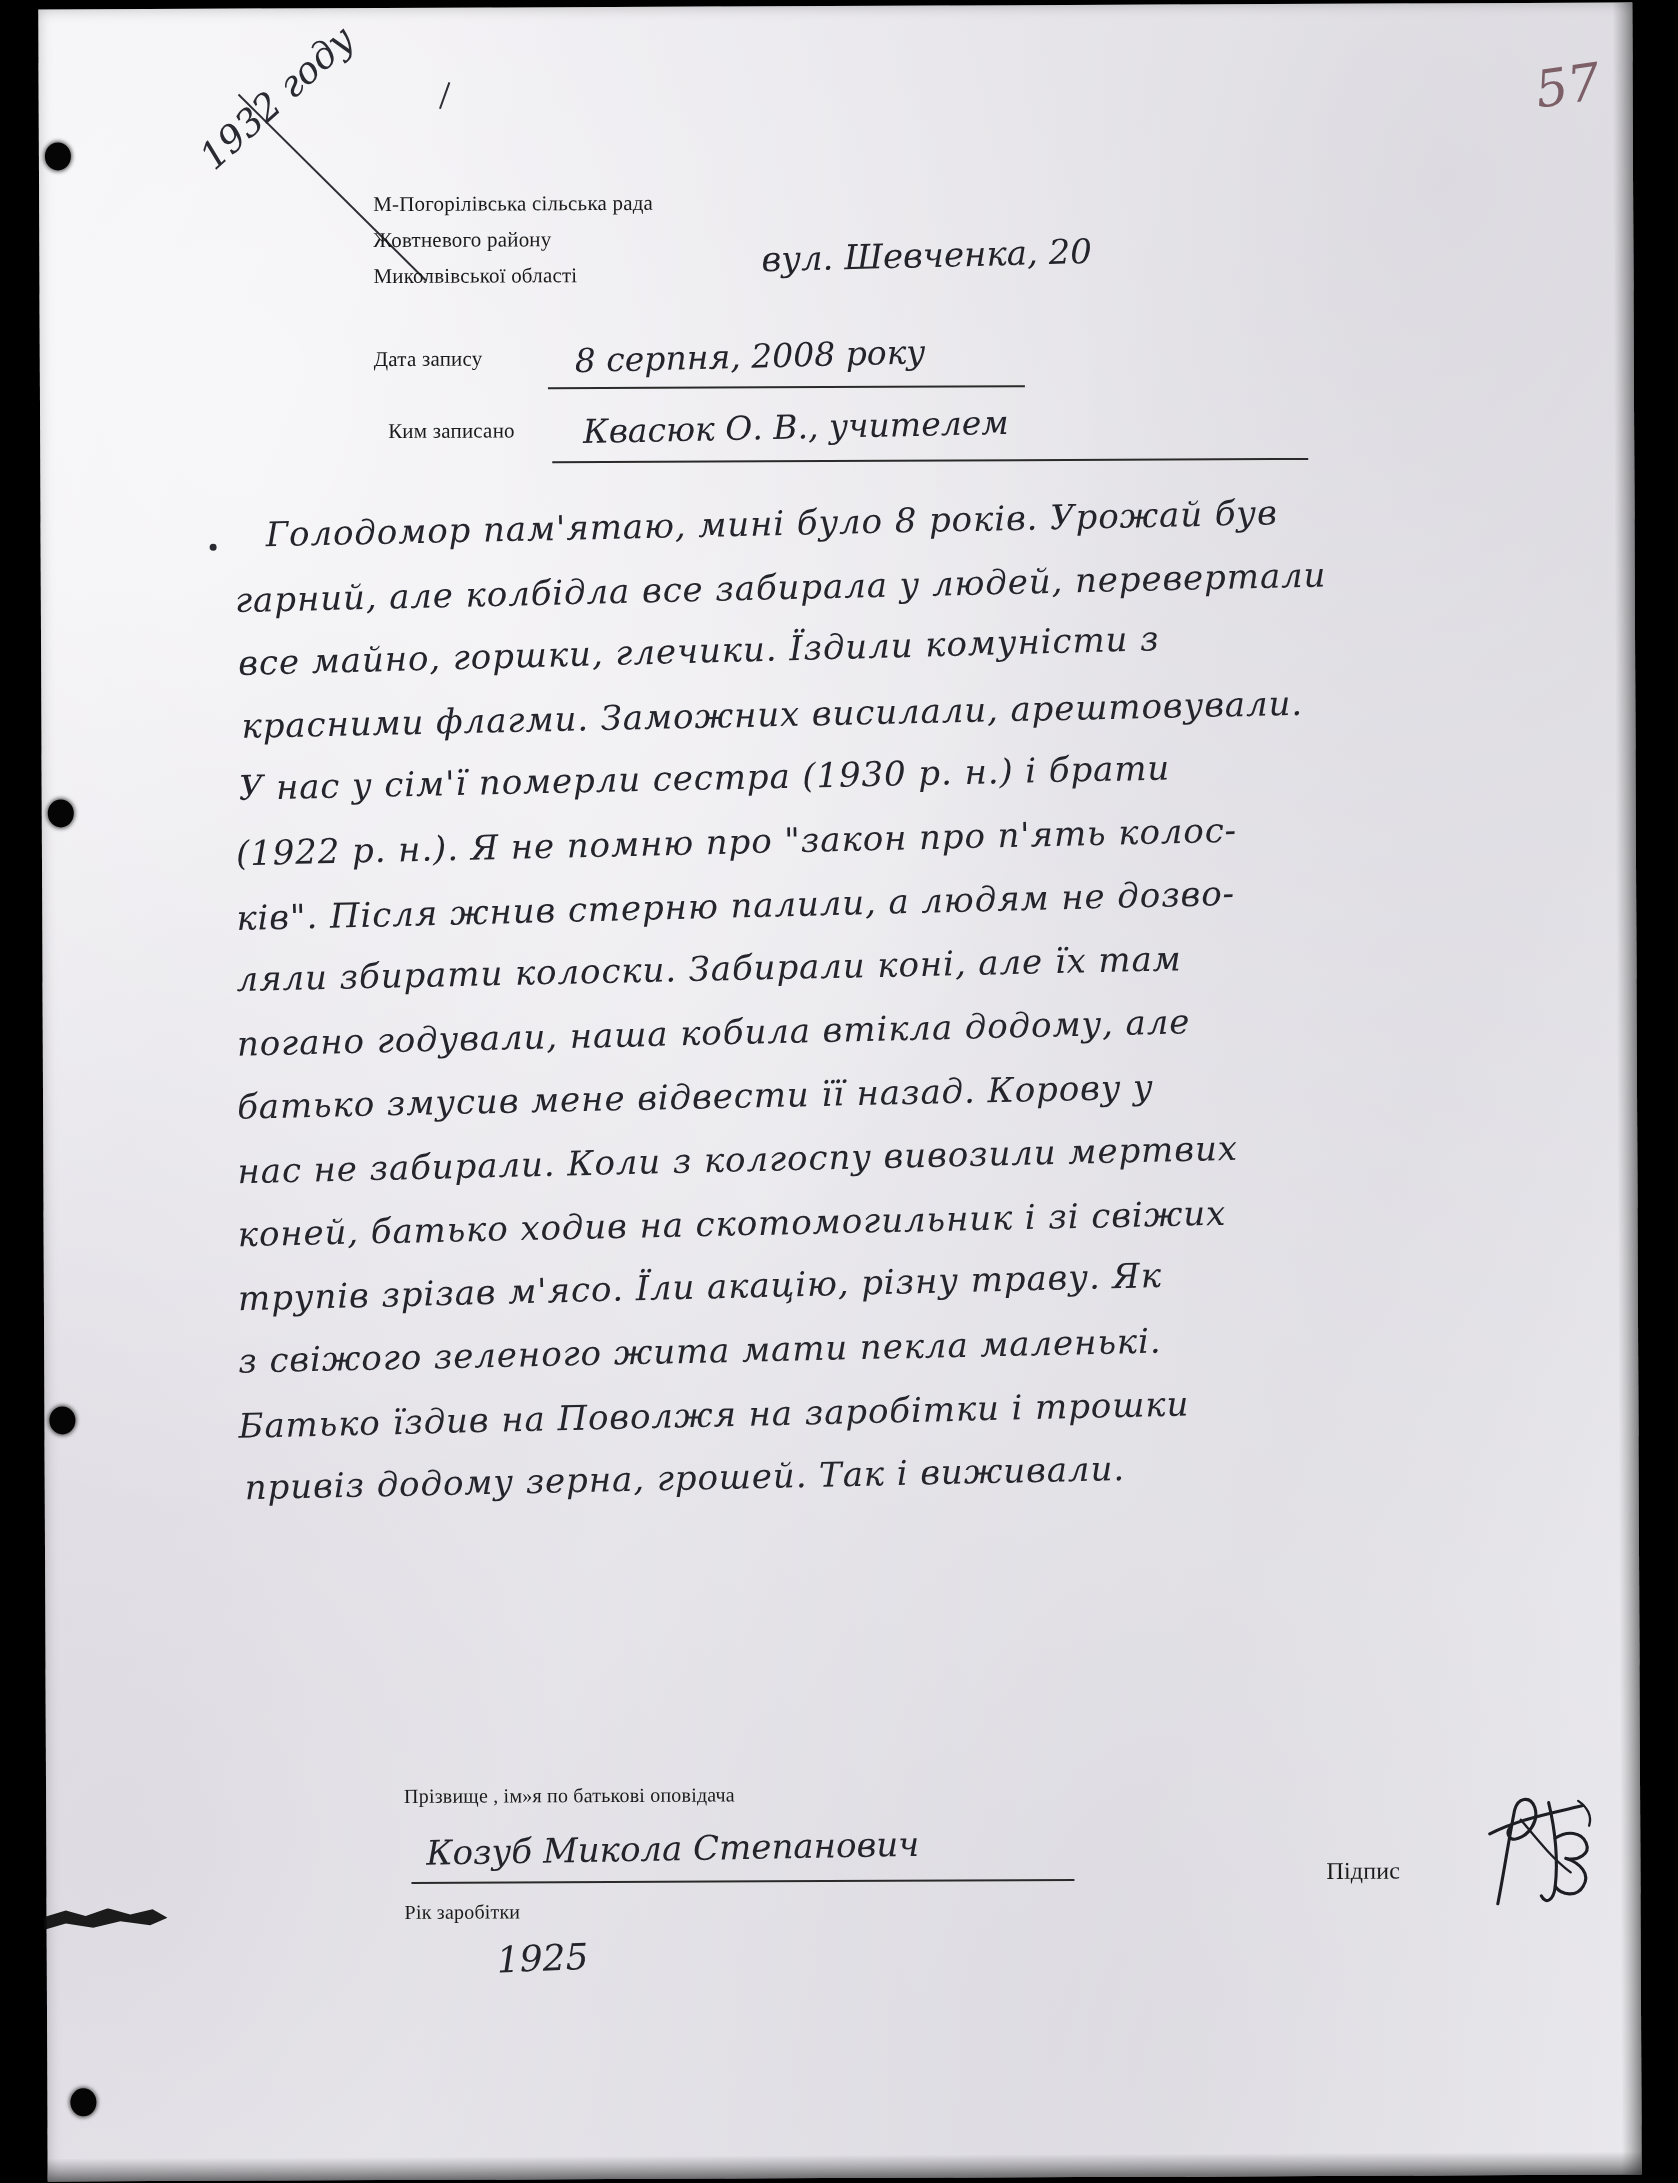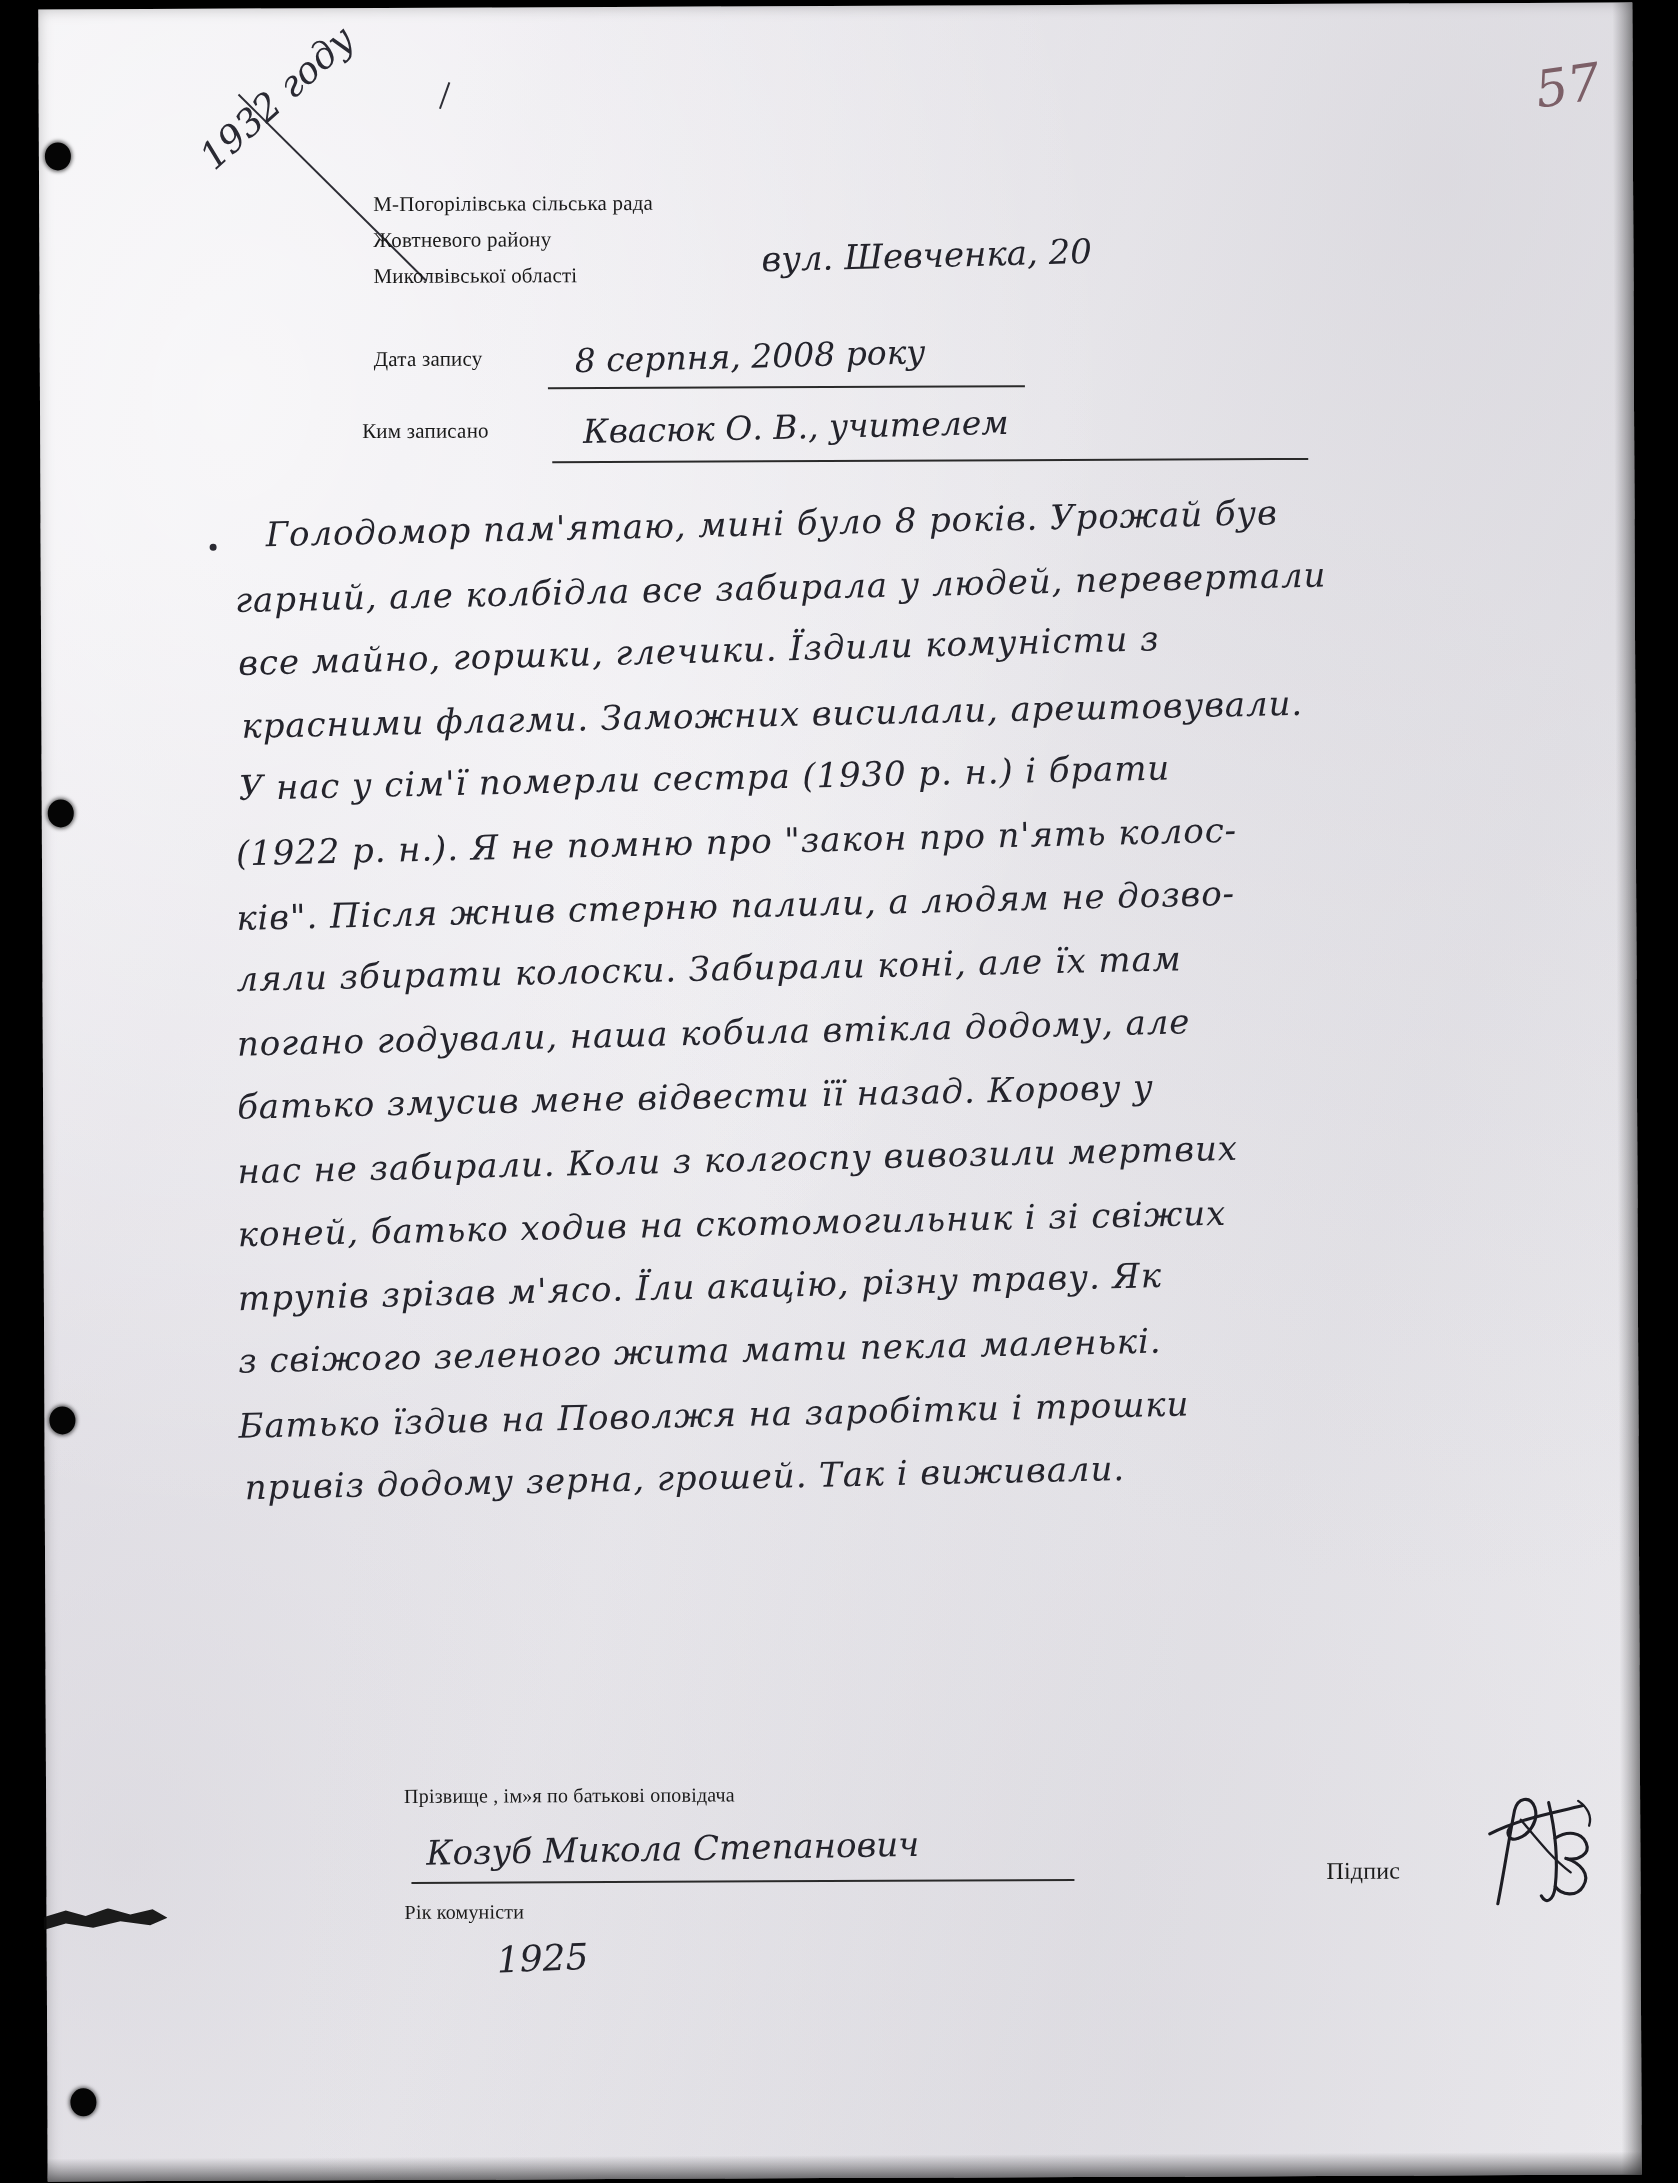--- a/index.html
+++ b/index.html
@@ -84,21 +84,21 @@
   .typed {
     position: absolute;
     font-family: "Liberation Serif", serif;
     color: #1a1a1a;
     font-size: 21px;
     letter-spacing: 0.2px;
     white-space: nowrap;
   }
   #org-block { left: 334px; top: 178px; line-height: 36px; }
   #date-label { left: 334px; top: 339px; }
-  #recorder-label { left: 322px; top: 411px; font-family: Liberation Serif, serif; }
+  #recorder-label { left: 348px; top: 411px; font-family: Liberation Serif, serif; }
 
   #narrator-label { left: 358px; top: 1777px; font-size: 20px; }
   #birth-label { left: 358px; top: 1893px; font-size: 20px; }
   #signature-label { left: 1280px; top: 1854px; font-size: 24px; }
 
   
   .rule {
     position: absolute;
     height: 1.6px;
     background: #2a2a2a;
@@ -268,21 +268,21 @@
     <div class="bodyline" style="top:763px; left:0px;  transform:rotate(-1.2deg);">трупів зрізав м'ясо. Їли акацію, різну траву. Як</div>
     <div class="bodyline" style="top:827px; left:0px; transform:rotate(-1.0deg);">з свіжого зеленого жита мати пекла маленькі.</div>
     <div class="bodyline" style="top:891px; left:0px; transform:rotate(-1.1deg);">Батько їздив на Поволжя на заробітки і трошки</div>
     <div class="bodyline" style="top:954px; left:6.2px; transform:rotate(-1.0deg);">привіз додому зерна, грошей. Так і виживали.</div>
   </div>
 
   <div class="typed" id="narrator-label">Прізвище , ім»я по батькові оповідача</div>
   <div class="hand" id="hw-narrator-name">Козуб Микола Степанович</div>
   <div class="rule" id="rule-name"></div>
 
-  <div class="typed" id="birth-label">Рік комуністи</div>
+  <div class="typed" id="birth-label">Рік заробітки</div>
   <div class="hand" id="hw-birth-year">1925</div>
 
   <div class="typed" id="signature-label">Підпис</div>
 
   <svg id="hw-signature" viewBox="0 0 170 180">
     <g fill="none" stroke="#1d1d24" stroke-width="4" stroke-linecap="round">
       <path d="M30 150 C 38 110, 44 70, 52 30 C 56 14, 72 10, 78 26 C 84 44, 70 62, 56 66 C 46 70, 40 60, 46 52"></path>
       <path d="M20 60 C 60 40, 100 34, 140 24"></path>
       <path d="M96 20 C 104 54, 108 92, 104 128 C 102 146, 92 152, 86 140"></path>
       <path d="M104 66 C 120 56, 138 58, 144 72 C 150 86, 134 96, 118 92"></path>

